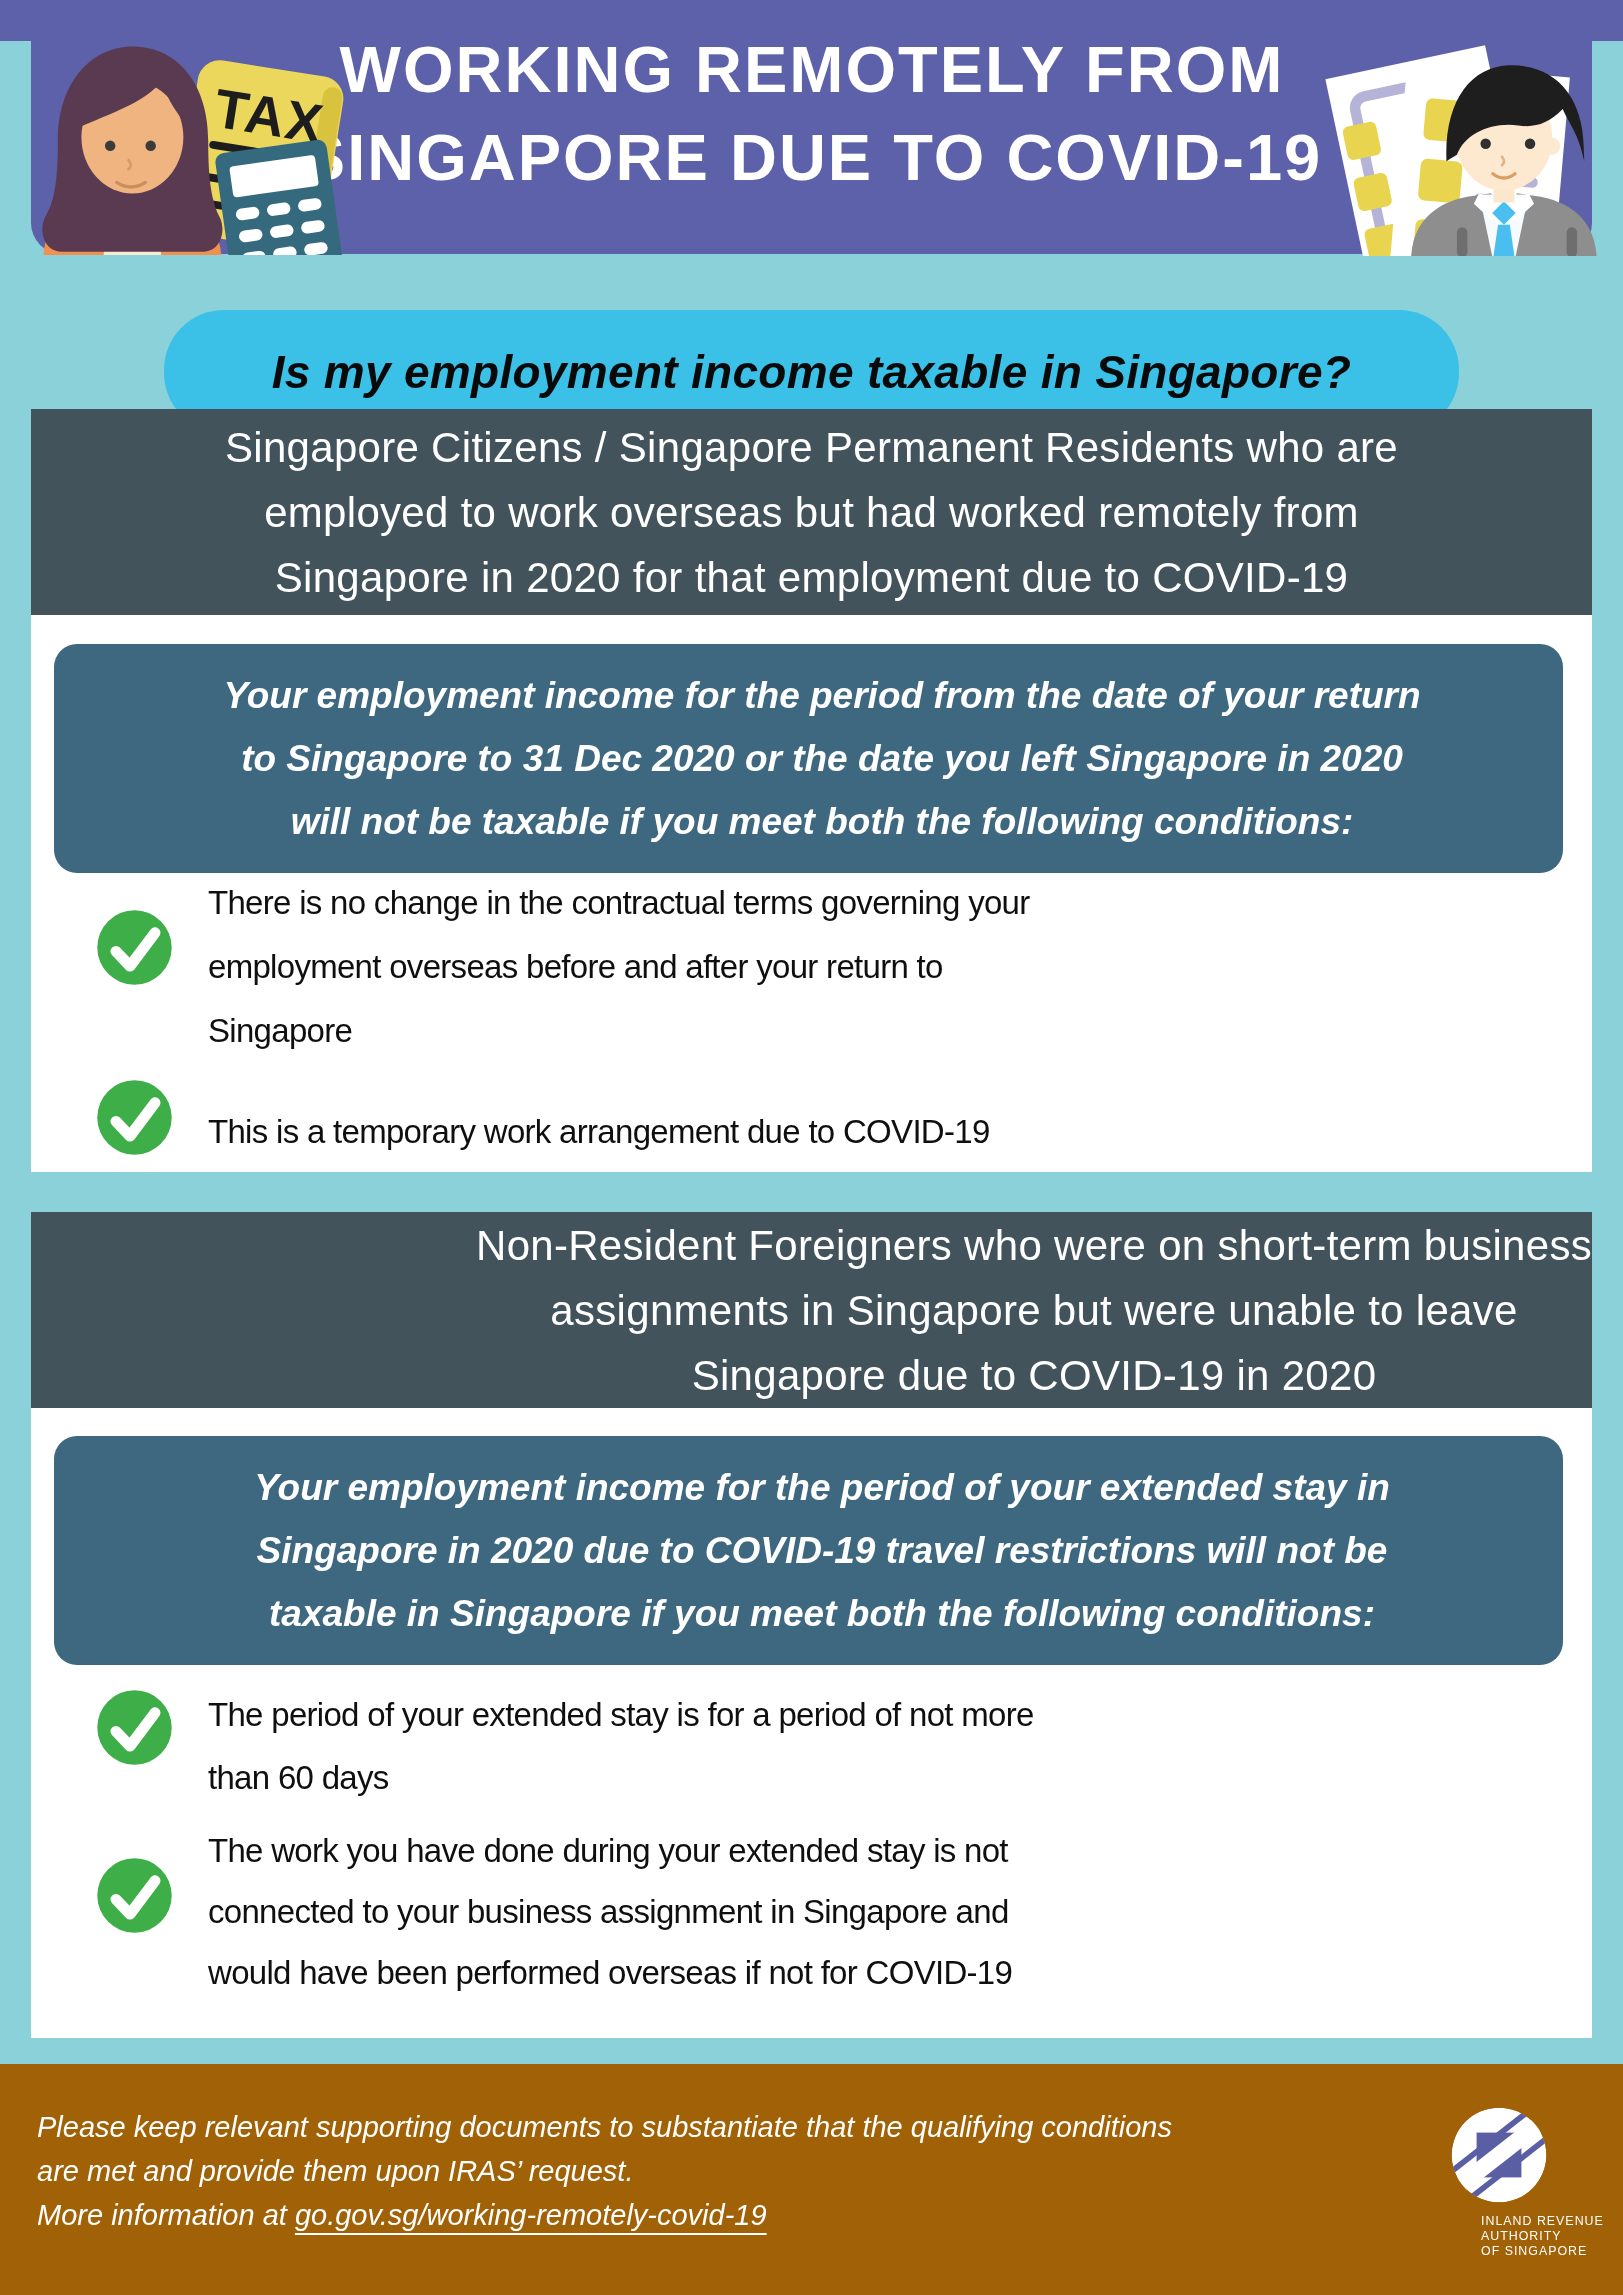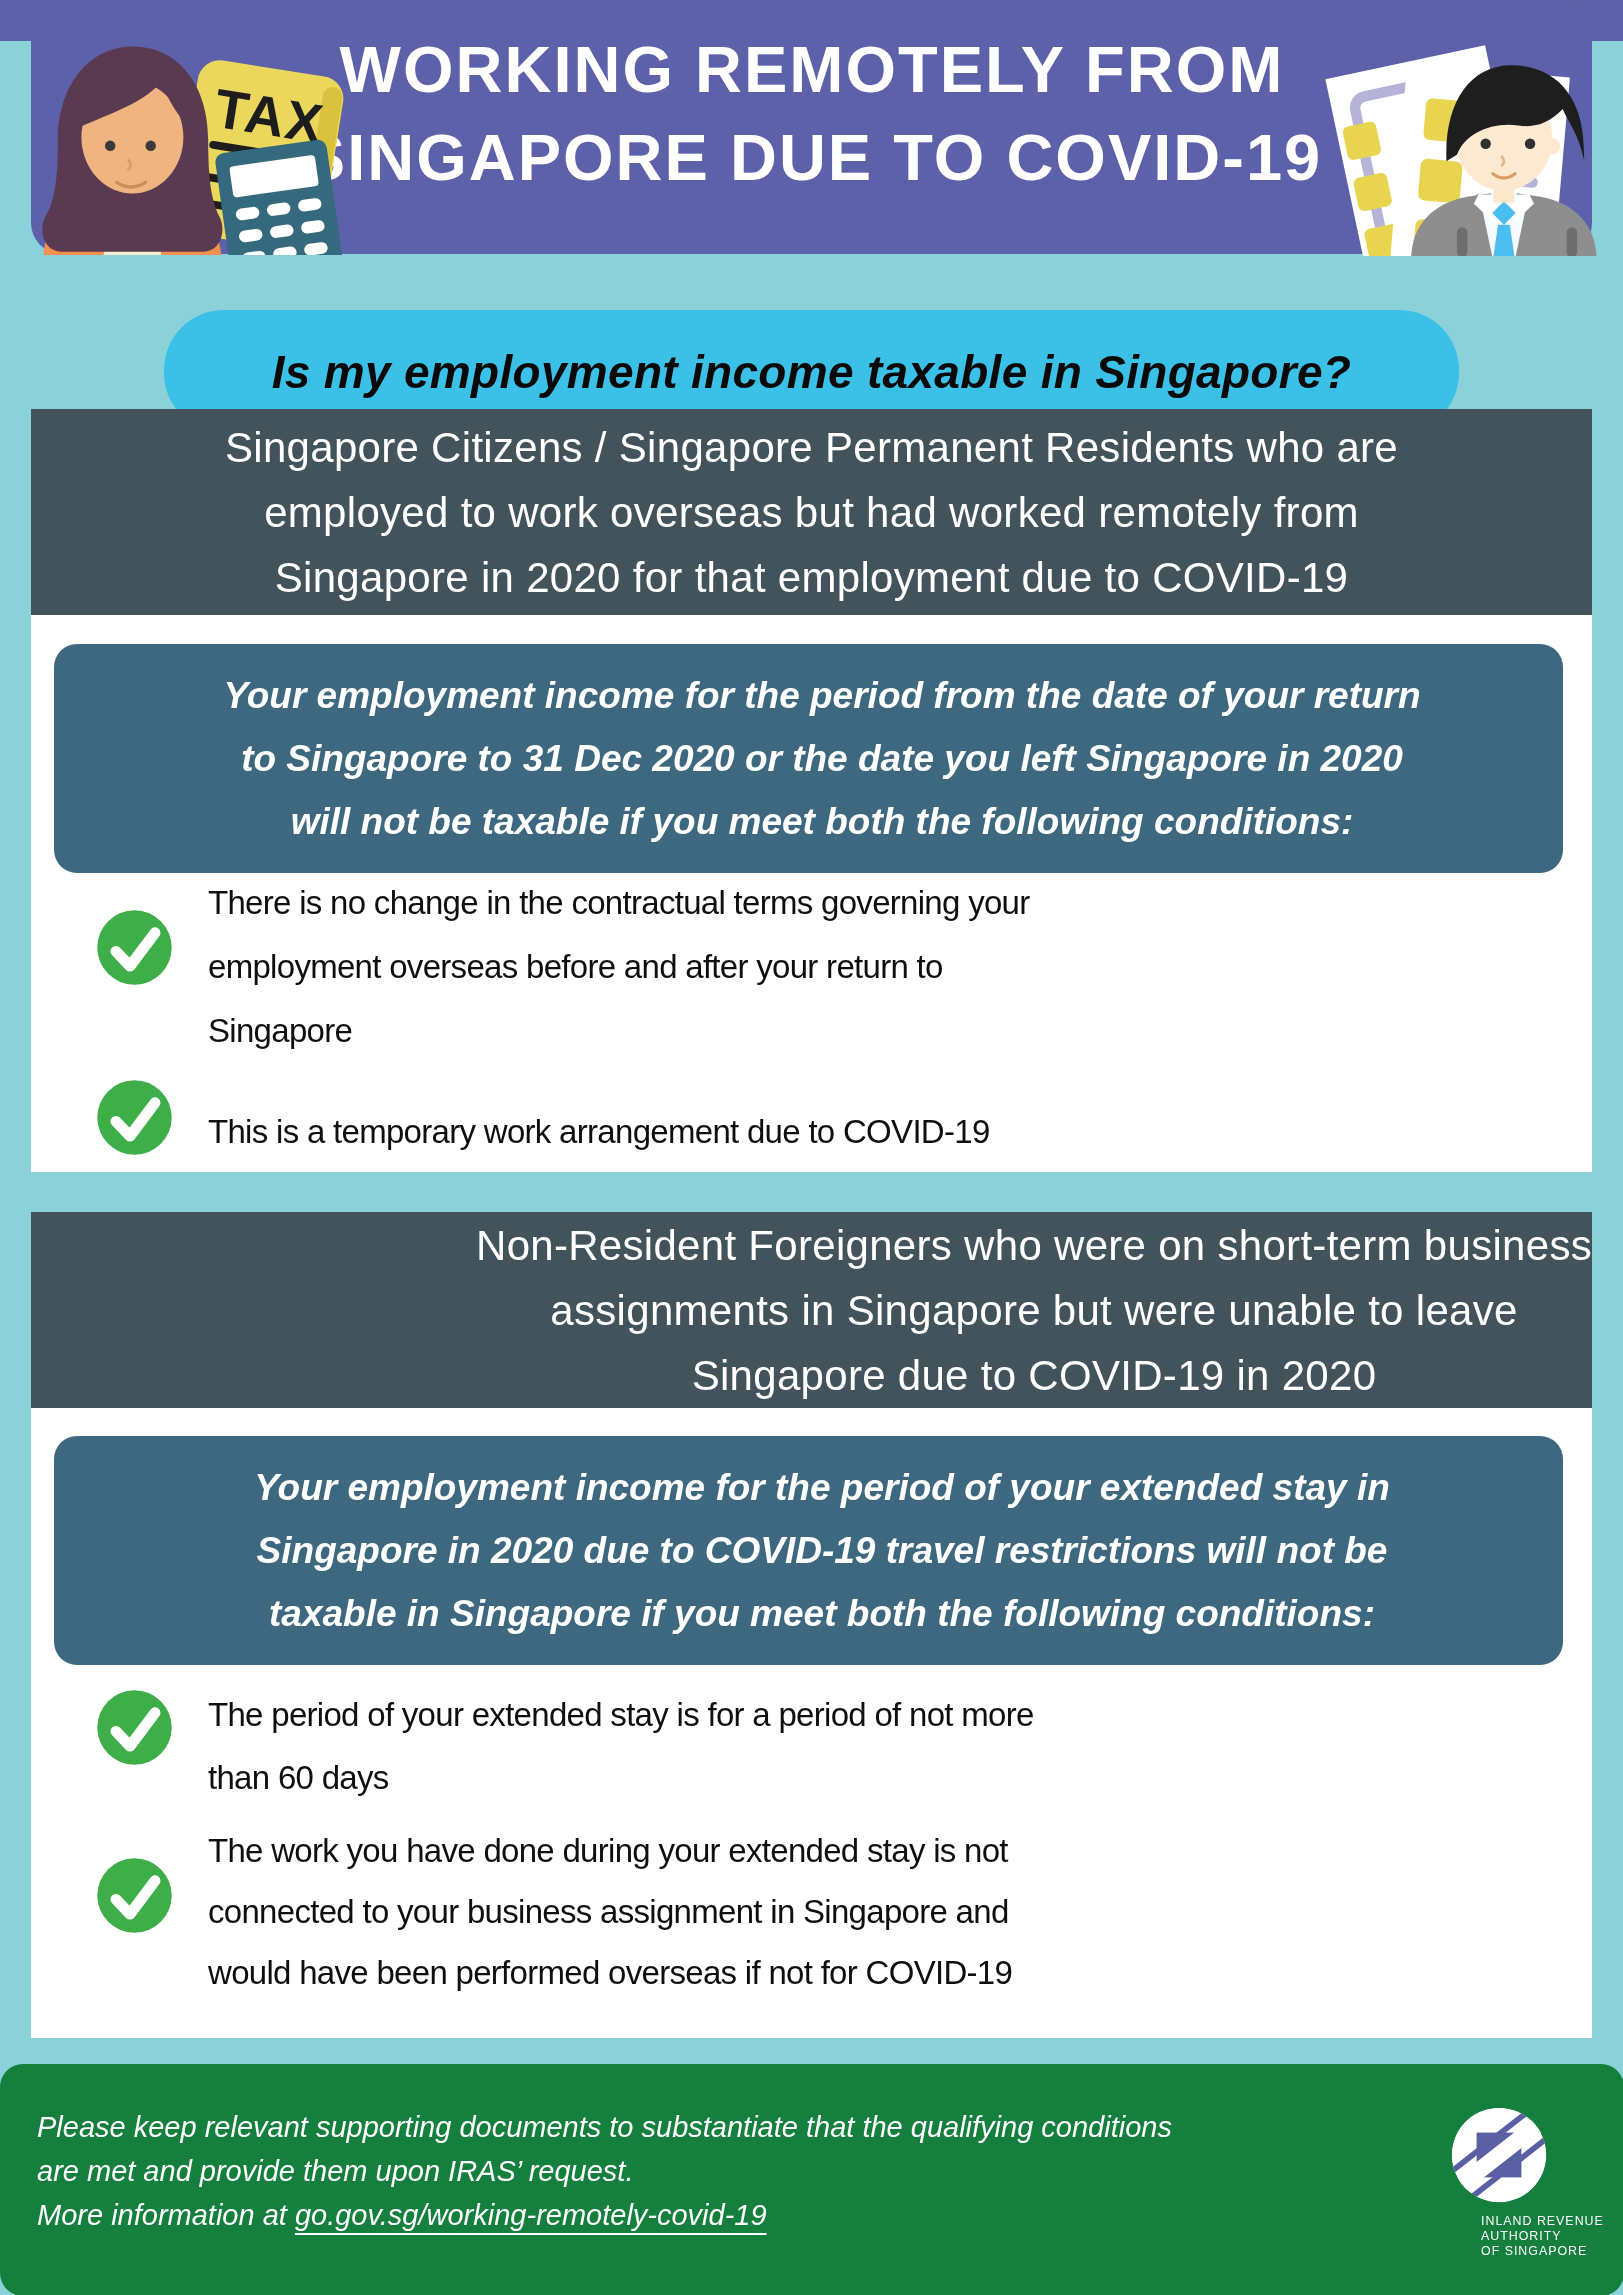--- a/index.html
+++ b/index.html
@@ -50,21 +50,21 @@
     position:absolute; left:177px; width:1348px;
     color:#0F0F0F; font-size:33px; line-height:64px; letter-spacing:-0.7px;
   }
   .ci1 { left:65px; top:294px; }  .ct1 { top:256px; }
   .ci2 { left:65px; top:464px; }  .ct2 { top:485px; }
   .ci3 { left:65px; top:281px; }  .ct3 { top:275px; line-height:63px; }
   .ci4 { left:65px; top:449px; }  .ct4 { top:412px; line-height:61px; }
 
   .footer {
     position:absolute; left:0; top:2064px; width:1624px; height:232px;
-    background:#15803d; color:#FFFFFF;border-radius:23px;
+    background:#a16207; color:#FFFFFF;
   }
   .footer-note {
     position:absolute; left:37px; top:41px; width:1308px;
     font-style:italic; font-size:29px; line-height:44px;
   }
   .footer-link {
     color:#FFFFFF; text-decoration:underline; text-underline-offset:7.9px; text-decoration-thickness:2px;
   }
   .iras { position:absolute; left:1451px; top:43px; width:164px; }
   .iras-circle { display:block; width:96px; height:96px; }

